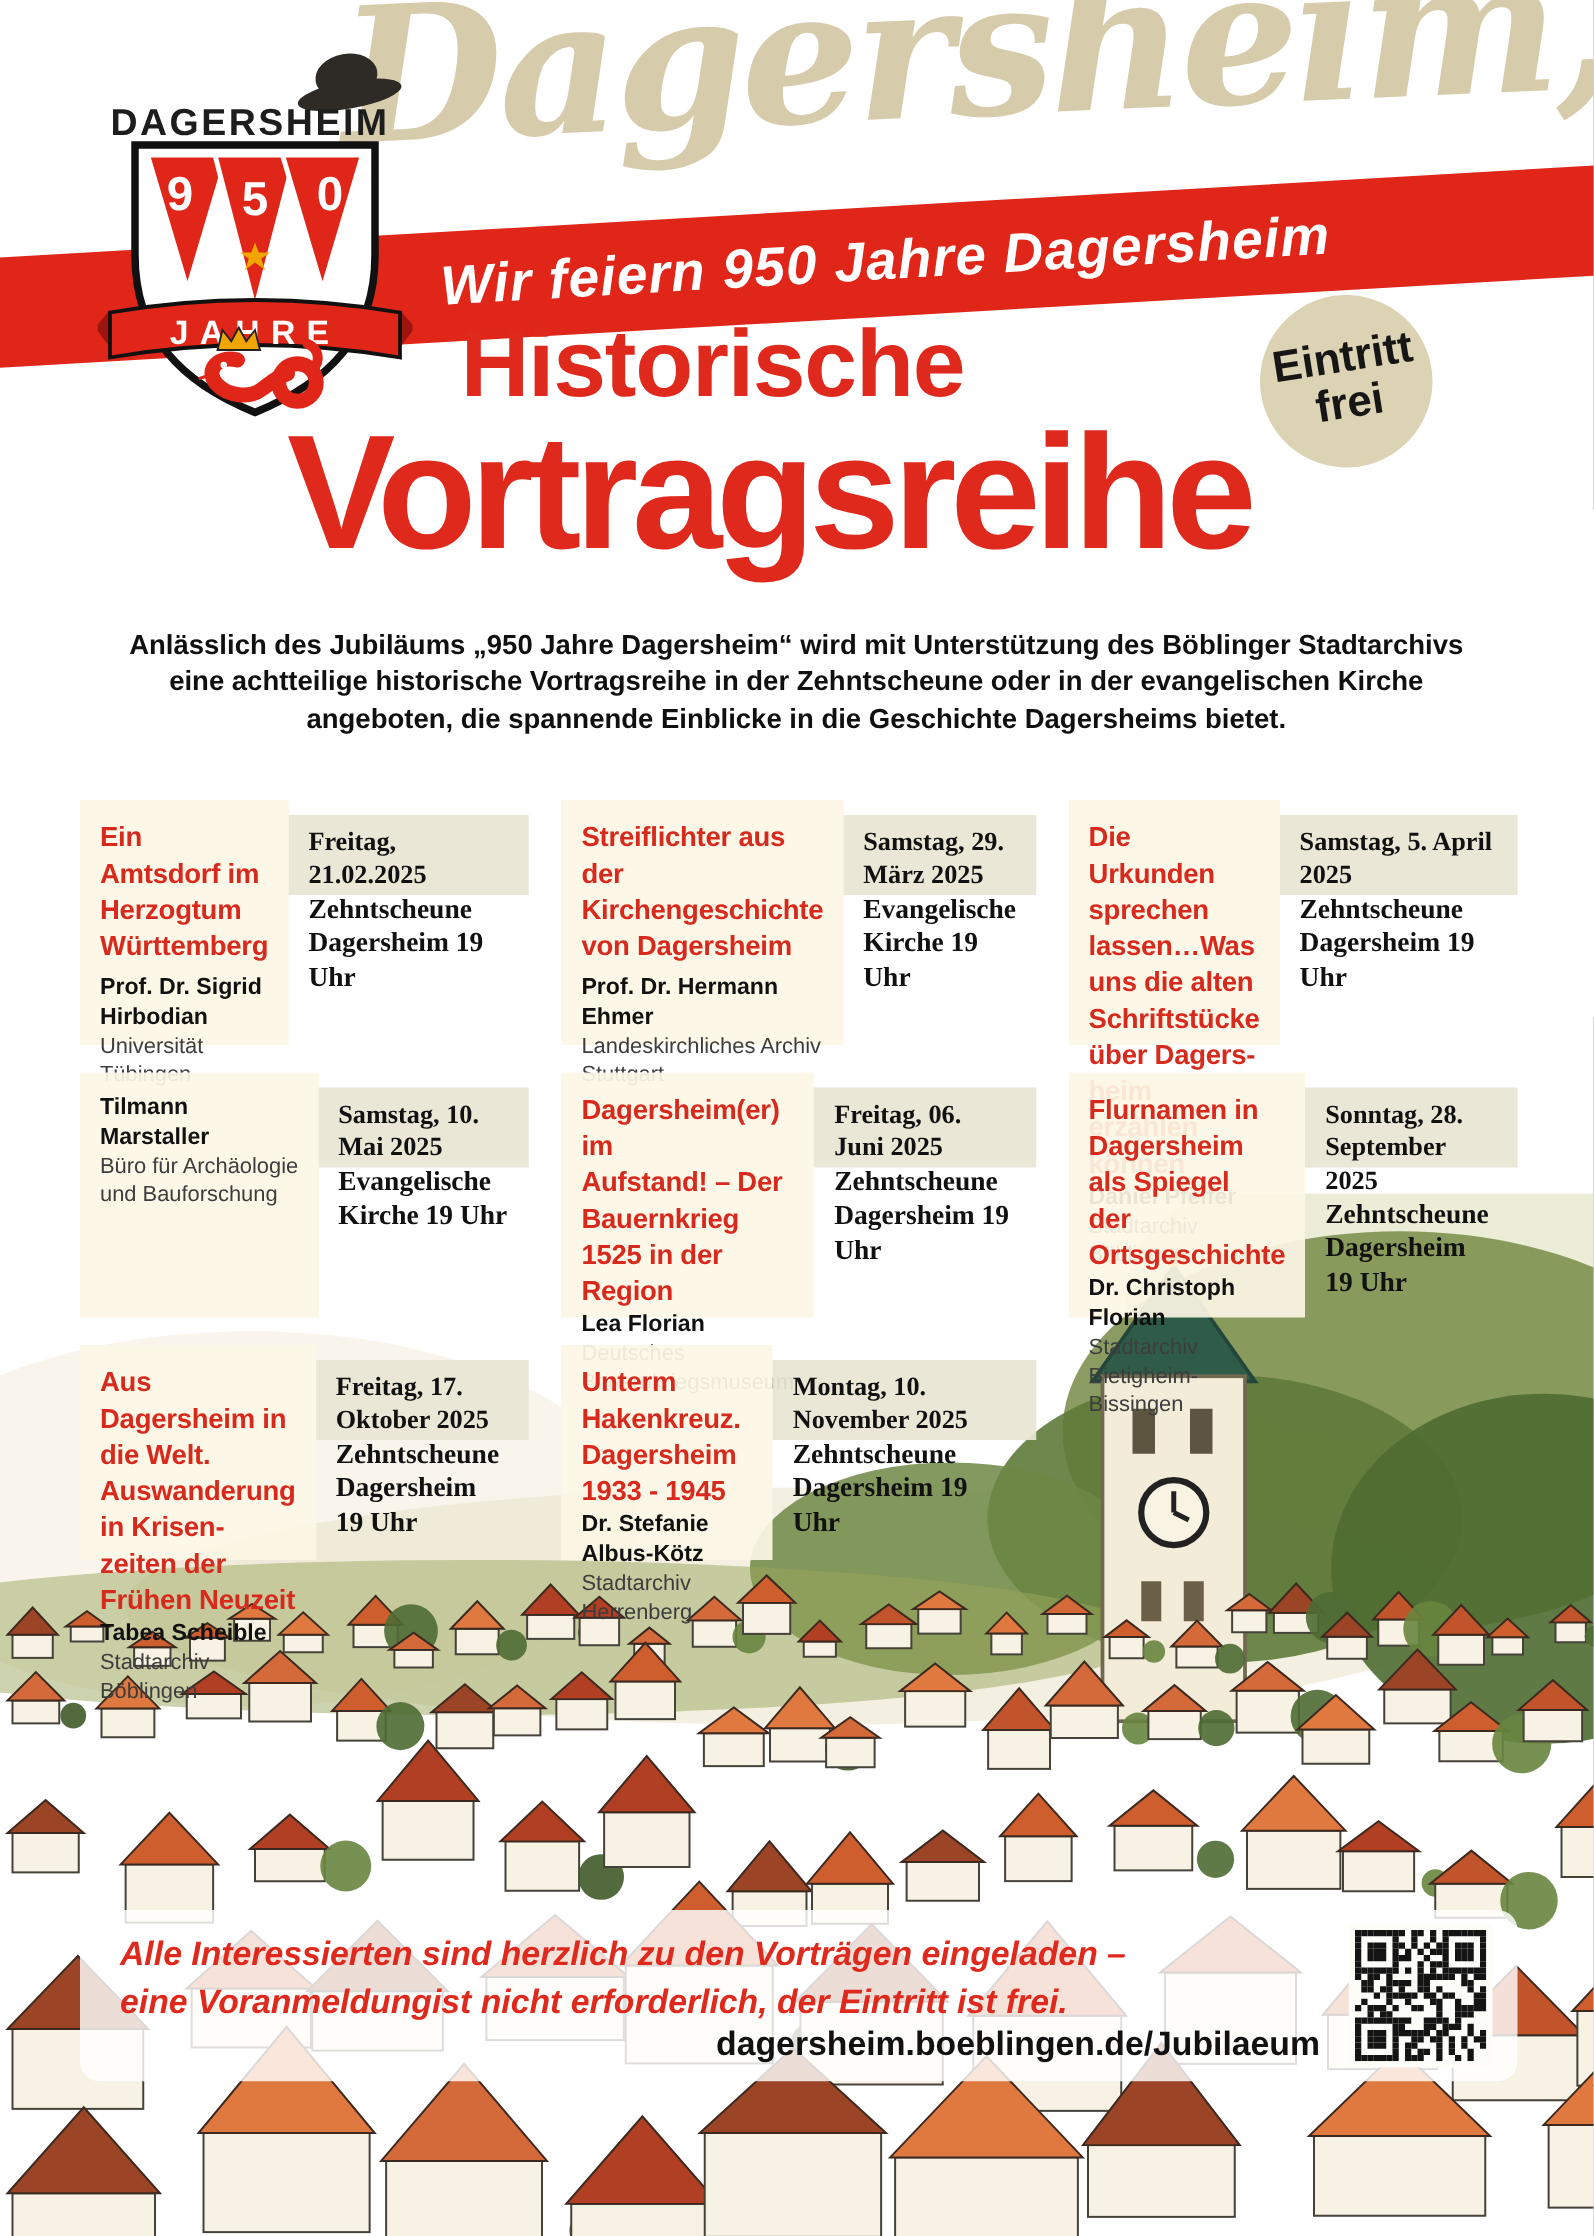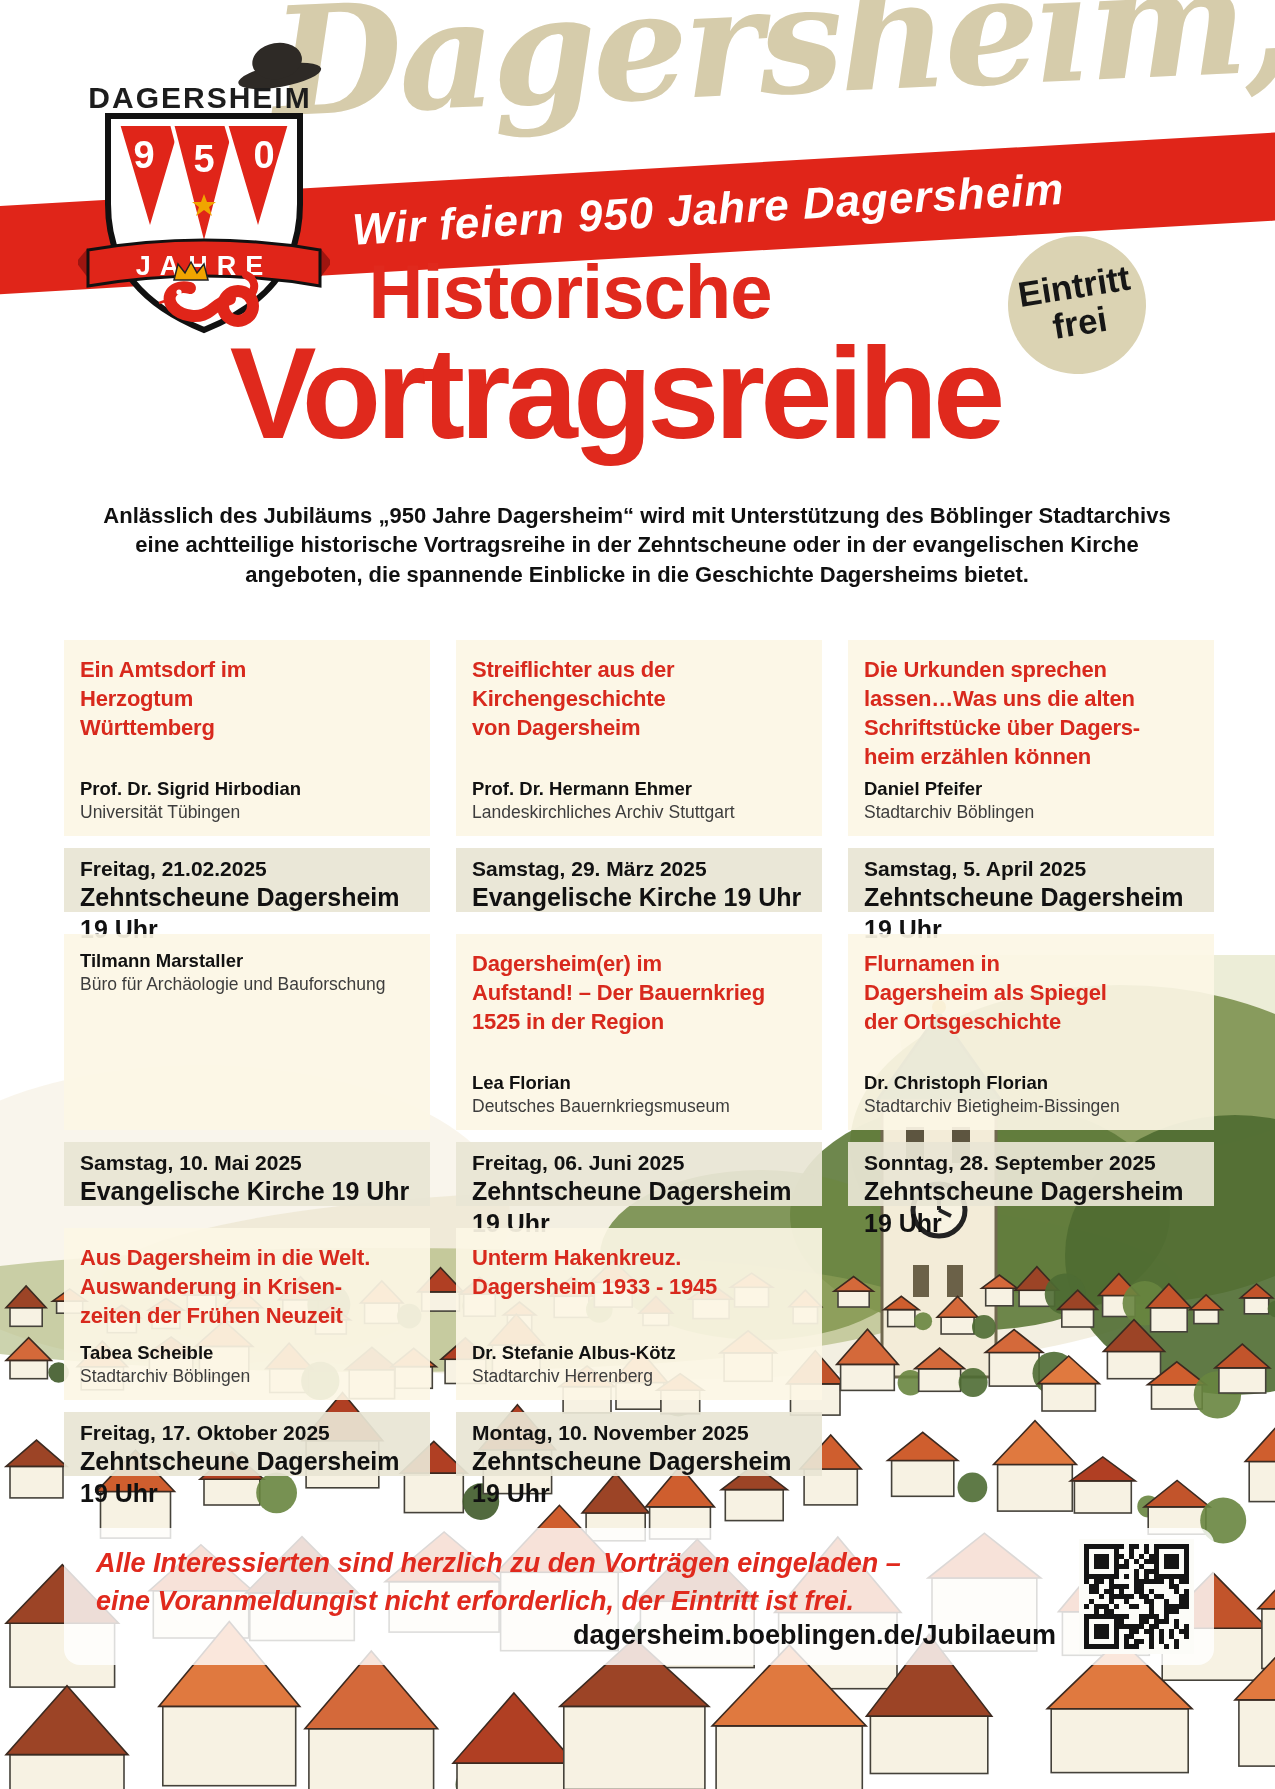--- a/index.html
+++ b/index.html
@@ -34,29 +34,29 @@
   .h1a{font-size:76px;font-weight:bold;letter-spacing:-1px;line-height:1;transform:translateX(-45px);}
   .h1b{font-size:130px;font-weight:bold;letter-spacing:-5px;line-height:0.95;margin-top:2px;}
 
   
   .intro{position:absolute;top:501px;left:62px;width:1150px;text-align:center;font-size:22px;
     font-weight:bold;color:#101010;line-height:1.34;white-space:pre-line;z-index:2;}
 
   
   .cards{position:absolute;top:640px;left:64px;width:1150px;display:grid;
     grid-template-columns:repeat(3,1fr);gap:22px 26px;z-index:2;}
-  .card{display:flex;flex-direction:column;}
+  .card{display:flex;flex-direction:row;}
   .cardA{background:rgba(252,246,229,0.92);height:196px;padding:15px 16px 0;box-sizing:border-box;}
   .ctitle{color:#D8291D;font-weight:bold;font-size:22px;line-height:1.32;white-space:pre-line;
     min-height:122px;letter-spacing:-0.2px;}
   .cspeaker{font-size:18.5px;font-weight:bold;color:#111;line-height:1.3;}
   .caffil{font-size:17.5px;color:#3d3d3d;line-height:1.3;}
-  .cardB{background:rgba(232,229,212,0.93);margin-top:12px;height:64px;box-sizing:border-box;padding:8px 16px;}
+  .cardB{background:rgba(232,229,212,0.93);margin-top:12px;height:64px;box-sizing:border-box;padding:8px 16px;font-family:Liberation Serif, serif;}
   .cdate{font-size:21px;font-weight:bold;color:#111;line-height:1.25;}
-  .cvenue{font-size:25px;font-weight:bold;color:#111;line-height:1.25;}
+  .cvenue{font-size:22px;font-weight:bold;color:#111;line-height:1.25;}
   .r3 .cardA{height:172px;}
   .r3 .ctitle{min-height:98px;}
 
   
   .footer{position:absolute;left:64px;top:1528px;width:1150px;height:137px;
     background:rgba(255,255,255,0.82);border-radius:16px;z-index:2;}
   .fnote{position:absolute;left:32px;top:16px;font-size:27px;font-weight:bold;color:#E0291D;
     line-height:1.42;white-space:pre-line;font-style:italic;}
   .furl{position:absolute;right:158px;bottom:14px;font-size:27px;font-weight:bold;color:#111;}
   .qr{position:absolute;right:20px;top:11px;width:115px;height:115px;background:#fcfcf8;

